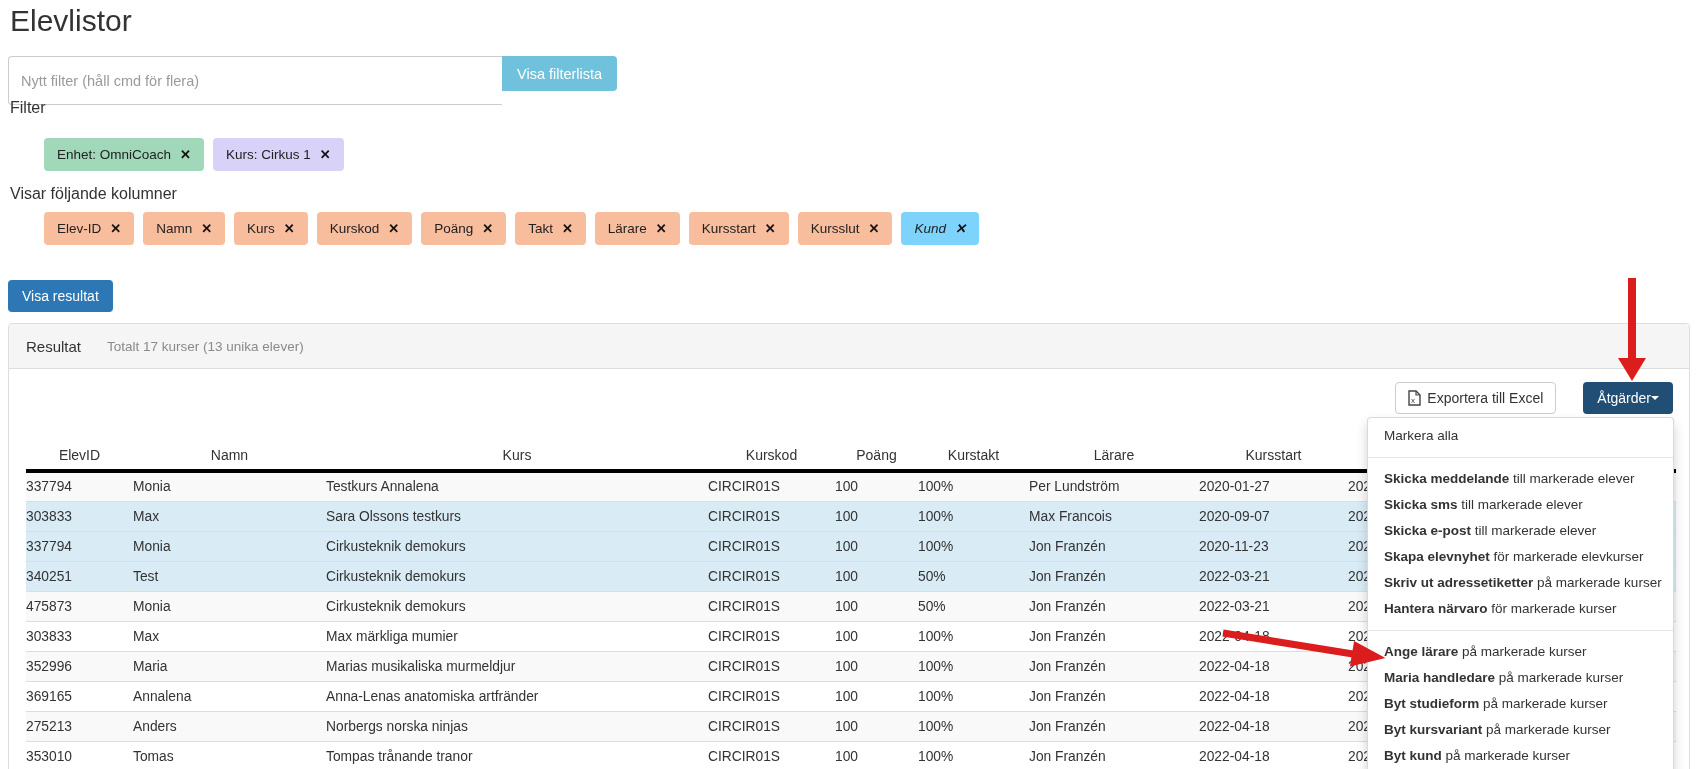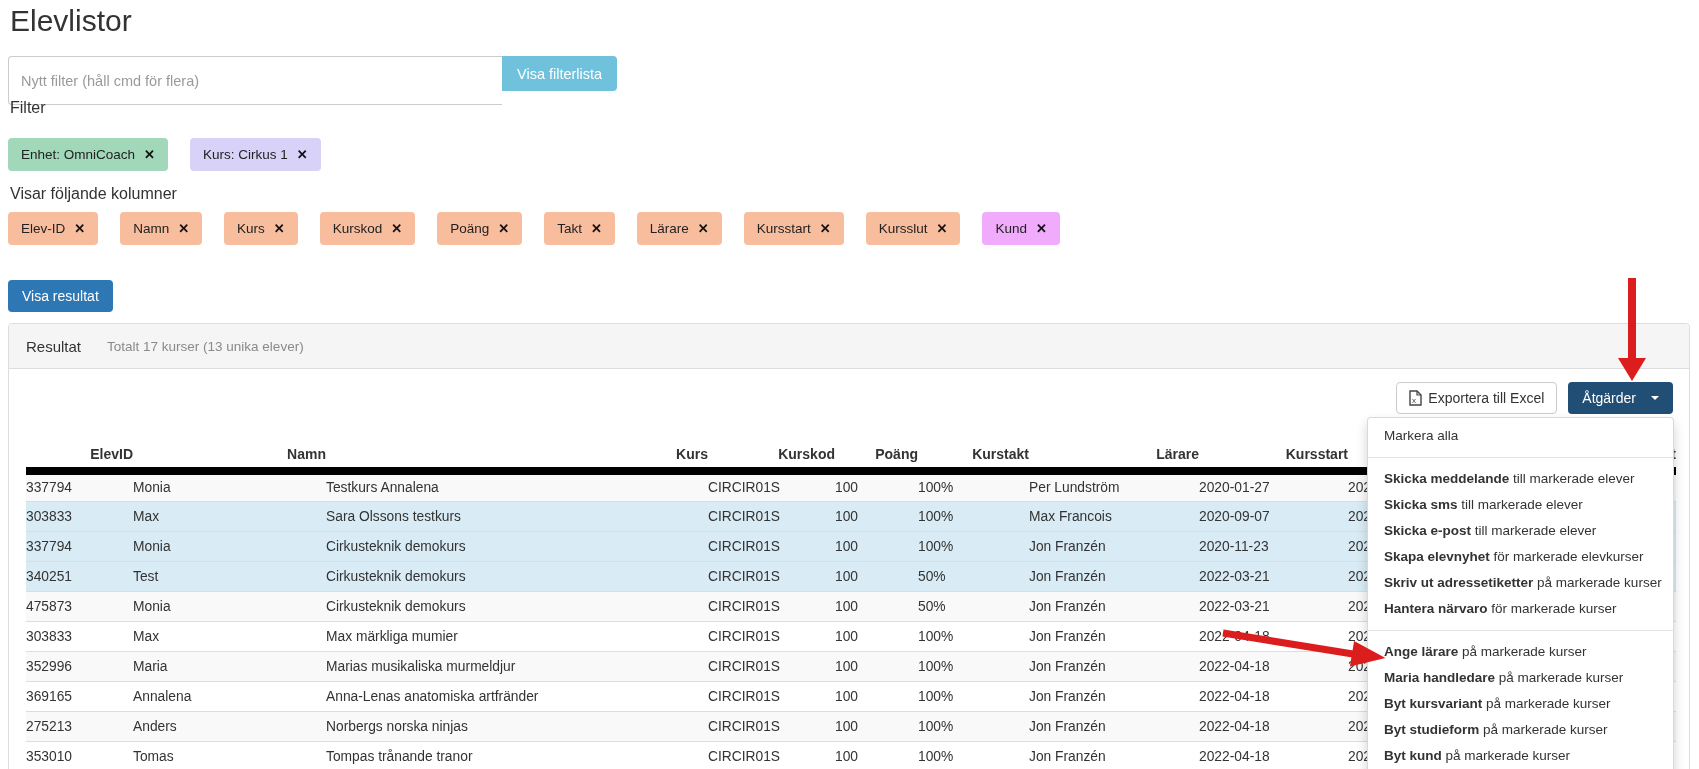--- a/index.html
+++ b/index.html
@@ -22,21 +22,21 @@
   .filter-input::placeholder { color:#9a9a9a; }
   .btn { border:none; cursor:pointer; font-family:"Liberation Sans", sans-serif; }
   .btn-filterlista {
     height:35px; padding:0 15px; background:#70c1dc; color:#fff;
     font-size:14.5px; border-radius:0 4px 4px 0;
   }
   .section-label { font-size:16px; color:#333; }
   .lbl-filter { left:10px; top:99px; }
   .lbl-kolumner { left:10px; top:185px; }
 
-  .tag-row { display:flex; gap:22px; }
+  .tag-row { display:flex; gap:9px;margin-left:36px; }
   .tags-filter { left:8px; top:138px; }
   .tags-columns { left:8px; top:212px; }
   .tag {
     display:inline-flex; align-items:center; gap:9px; height:33px;
     padding:0 13px; border-radius:4px; font-size:13.5px; color:#222;
     cursor:default; white-space:nowrap;
   }
   .tag b { font-size:13px; cursor:pointer; color:#111; }
 
   .btn-resultat {
@@ -58,33 +58,33 @@
   .panel-summary { font-size:13.5px; color:#8a8a8a; }
 
   .toolbar { position:absolute; right:16px; top:58px; display:flex; gap:11px; }
   .btn-export {
     height:32px; padding:0 12px; background:#fff; border:1px solid #ccc;
     border-radius:4px; font-size:14px; color:#333; display:flex;
     align-items:center; gap:6px;
   }
   .btn-actions {
     height:32px; padding:0 14px; background:#204e74; color:#fff;
-    border-radius:4px; font-size:14px; display:flex; align-items:center; gap:15px;
+    border-radius:4px; font-size:14px; display:flex; align-items:center; gap:0;margin-left:16px;
   }
   .caret {
     display:inline-block; width:0; height:0; border-left:4px solid transparent;
     border-right:4px solid transparent; border-top:4px solid #fff;
   }
 
   
   .tbl-wrap { position:absolute; left:17px; top:117px; width:1650px; overflow:hidden; }
   table { border-collapse:collapse; table-layout:fixed; width:1650px; }
   th {
-    text-align:right; font-size:14px; font-weight:bold; color:#333;
-    height:30px; border-bottom:8px solid #000000; white-space:nowrap; overflow:hidden;
+    text-align:center; font-size:14px; font-weight:normal; color:#333;
+    height:30px; border-bottom:4px solid #000000; white-space:nowrap; overflow:hidden;
   }
   td {
     font-size:13.8px; color:#333; height:30px; border-top:1px solid #ddd;
     white-space:nowrap; overflow:hidden;
   }
   tbody tr:nth-child(odd) td { background:#f9f9f9; }
   tbody tr.selected td { background:#d9ecf6; }
 
   
   .dropdown-menu {
@@ -156,21 +156,21 @@
       <b>✕</b>
     </span>
     <span class="tag" style="background: rgb(248, 189, 157);">
       <span>Kursstart</span>
       <b>✕</b>
     </span>
     <span class="tag" style="background: rgb(248, 189, 157);">
       <span>Kursslut</span>
       <b>✕</b>
     </span>
-    <span class="tag" style="background: #f0abfc;">
+    <span class="tag" style="background: #7dd3fc; font-style: italic;">
       <span>Kund</span>
       <b>✕</b>
     </span>
   </div>
 
 <button class="btn btn-resultat">Visa resultat</button>
 
 <div class="abs panel">
   <div class="panel-heading">
     <span class="panel-title">Resultat</span>
@@ -341,22 +341,22 @@
     <div class="dropdown-divider"></div>
     <div class="dropdown-item"><b>Skicka meddelande</b><span> till markerade elever</span></div>
     <div class="dropdown-item"><b>Skicka sms</b><span> till markerade elever</span></div>
     <div class="dropdown-item"><b>Skicka e-post</b><span> till markerade elever</span></div>
     <div class="dropdown-item"><b>Skapa elevnyhet</b><span> för markerade elevkurser</span></div>
     <div class="dropdown-item"><b>Skriv ut adressetiketter</b><span> på markerade kurser</span></div>
     <div class="dropdown-item"><b>Hantera närvaro</b><span> för markerade kurser</span></div>
     <div class="dropdown-divider"></div>
     <div class="dropdown-item"><b>Ange lärare</b><span> på markerade kurser</span></div>
     <div class="dropdown-item"><b>Maria handledare</b><span> på markerade kurser</span></div>
+    <div class="dropdown-item"><b>Byt studieform</b><span> på markerade kurser</span></div>
     <div class="dropdown-item"><b>Byt kursvariant</b><span> på markerade kurser</span></div>
-    <div class="dropdown-item"><b>Byt studieform</b><span> på markerade kurser</span></div>
     <div class="dropdown-item"><b>Byt kund</b><span> på markerade kurser</span></div>
   </div>
 
 <svg class="annotations">
   <g>
     <path d="M1632 278 L1632 360" stroke-width="8" fill="none" class="arrow-stroke" stroke="#dc1d1d"></path>
     <polygon points="1618,358 1646,358 1632,381" class="arrow-fill" fill="#dc1d1d"></polygon>
   </g>
   <g>
     <path d="M1223 633 L1353 654" stroke-width="7" fill="none" class="arrow-stroke" stroke="#dc1d1d"></path>

